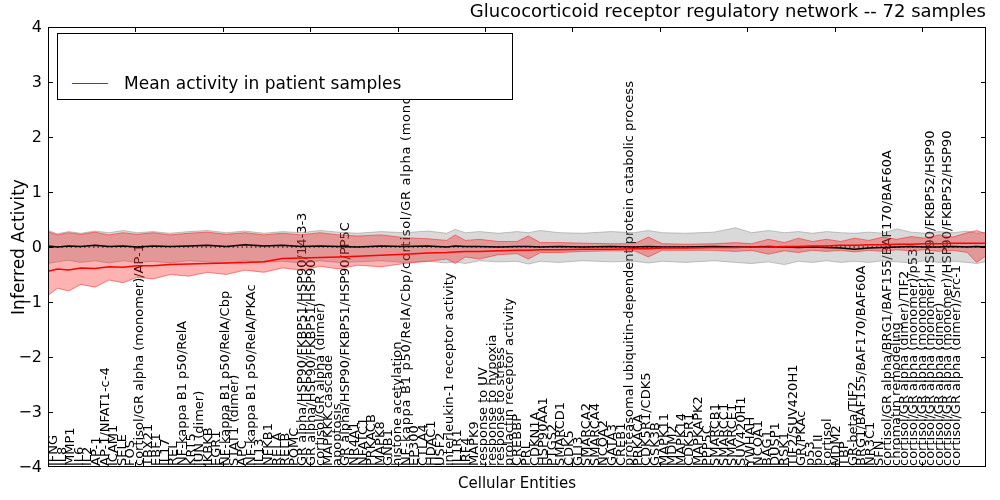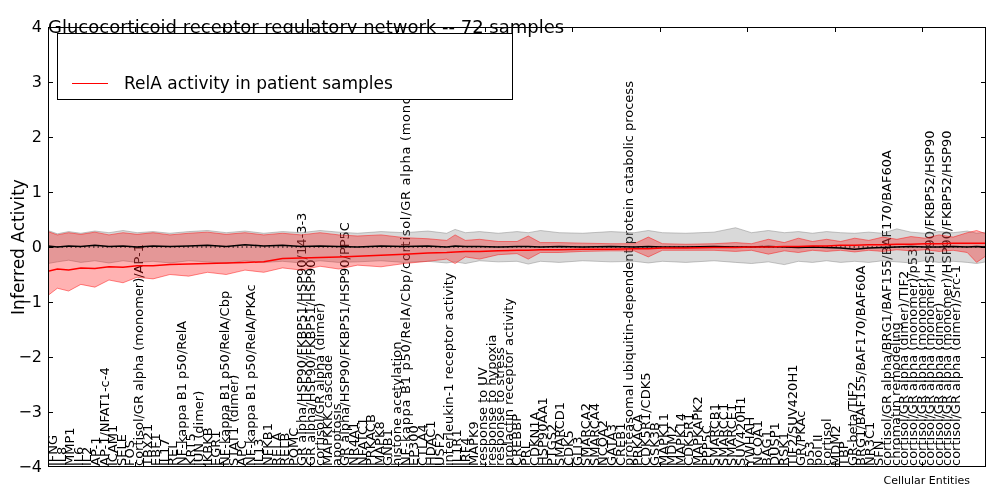--- a/index.html
+++ b/index.html
@@ -1,22 +1,22 @@
 <!DOCTYPE html>
 <html><head>
 <meta charset="utf-8">
 <style>
   html,body{margin:0;padding:0;background:#fff;}
   #fig{position:relative;width:1000px;height:500px;background:#ffffff;
        font-family:"DejaVu Sans","Liberation Sans",sans-serif;color:#000;overflow:hidden;}
-  .title{position:absolute;left:48px;top:16px;width:938px;text-align:left;
+  .title{position:absolute;left:48px;top:0;width:938px;text-align:right;
          font-size:18px;white-space:nowrap;}
   .ylab{position:absolute;left:-52px;top:237px;width:140px;text-align:center;
         font-size:17px;transform:rotate(-90deg);transform-origin:center center;white-space:nowrap;}
-  .xlab{position:absolute;left:32px;top:474px;width:938px;text-align:right;font-size:11px;}
+  .xlab{position:absolute;left:48px;top:474px;width:938px;text-align:center;font-size:15px;}
   #yticks .yt{position:absolute;width:40px;text-align:right;font-size:16px;line-height:16px;}
   #xcats{position:absolute;left:0;top:0;width:1000px;height:500px;z-index:1;}
   #xcats .cat{position:absolute;font-size:13px;line-height:9px;white-space:nowrap;
               transform:rotate(-90deg);transform-origin:0 0;color:#000;}
   #plotsvg{position:absolute;left:48px;top:27px;z-index:2;}
   #yticks{position:absolute;left:0;top:0;z-index:3;}
   .legend{position:absolute;left:57px;top:33px;width:456px;height:67px;background:#ffffff;
           border:1px solid #000;z-index:4;box-sizing:border-box;}
   .lrow{position:absolute;left:0;height:22px;display:flex;align-items:center;}
   .lrow.r0{top:7px;} .lrow.r1{top:38px;}
@@ -196,16 +196,16 @@
       <div class="yt" style="left: 2px; top: 239px;">0</div>
       <div class="yt" style="left: 2px; top: 294px;">−1</div>
       <div class="yt" style="left: 2px; top: 349px;">−2</div>
       <div class="yt" style="left: 2px; top: 404px;">−3</div>
       <div class="yt" style="left: 2px; top: 459px;">−4</div>
     </div>
 
   <div class="legend">
     <div class="lrow r1">
       <span class="lsample" id="ls1" style="border-top-color: rgb(255, 0, 0);"></span>
-      <span class="ltext">RelA activity in patient samples</span>
+      <span class="ltext">Mean activity in patient samples</span>
     </div>
   </div>
 </div>
 
 </body></html>

